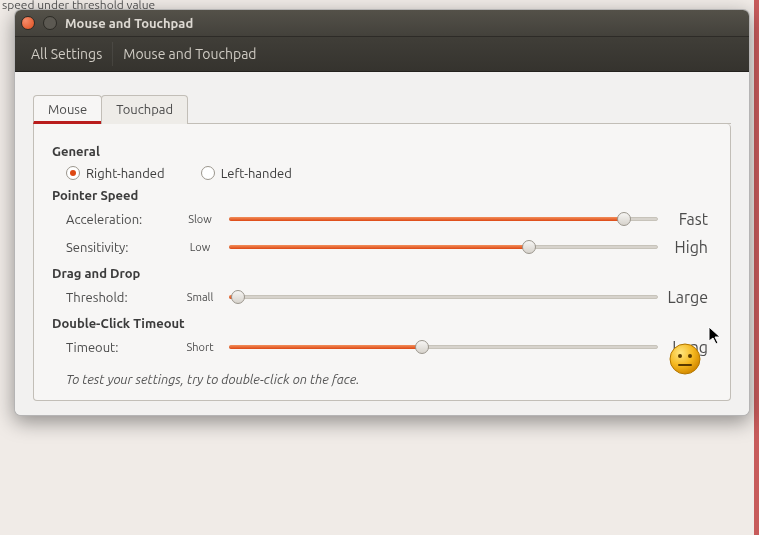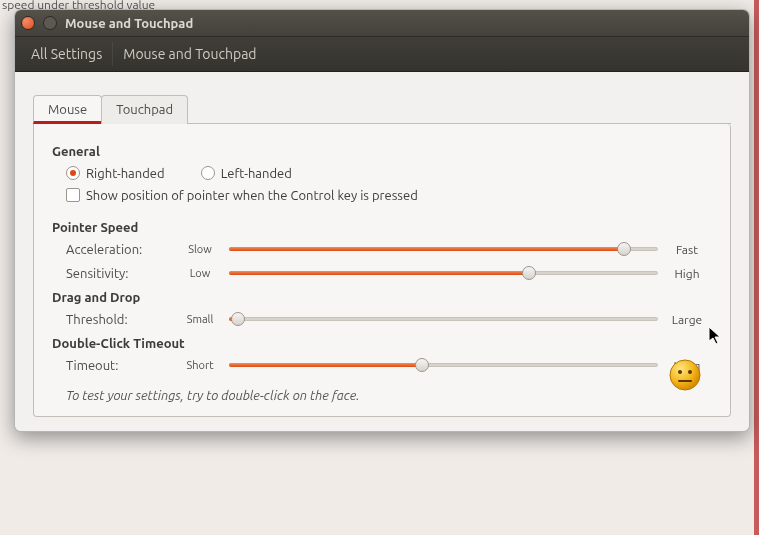--- a/index.html
+++ b/index.html
@@ -72,21 +72,21 @@
   .radio-dot {
     width:14px; height:14px; border-radius:50%;
     border:1px solid #9b968d; background:#fff; display:flex;
     align-items:center; justify-content:center;
   }
   .radio-dot.inner::after { content:""; width:6px; height:6px; border-radius:50%; background:#dd4814; }
   .checkbox-box { width:14px; height:14px; border:1px solid #9b968d; background:#fff; border-radius:2px; }
   .slider-row { display:grid; grid-template-columns:105px 42px 1fr 42px; align-items:center; gap:8px; margin-bottom:10px; }
   .slider-row .label { text-align:left; color:#4c4c4c; }
   .slider-row .small-l { text-align:center; color:#4c4c4c; font-size:11px; }
-  .slider-row .small-r { text-align:center; color:#4c4c4c; font-size:12px; }
+  .slider-row .small-r { text-align:right; color:#4c4c4c; font-size:16px; }
   .slider {
     position:relative; height:14px; display:flex; align-items:center;
   }
   .track {
     position:absolute; left:0; right:0; top:50%; transform:translateY(-50%);
     height:4px; background:#d7d3cc; border-radius:2px; border:1px solid #c7c3ba;
   }
   .track-fill {
     position:absolute; left:0; top:50%; transform:translateY(-50%);
     height:4px; background:linear-gradient(#f28f5b,#dd4814); border-radius:2px 0 0 2px;
@@ -133,26 +133,20 @@
 
       <div class="section-title">General</div>
       <div class="row indent">
         <label class="radio">
           <span class="radio-dot inner"></span>
           <span>Right-handed</span>
         </label>
         <label class="radio">
           <span class="radio-dot"></span>
           <span>Left-handed</span>
-        </label>
-      </div>
-      <div class="row indent" style="margin-bottom:18px;">
-        <label class="checkbox">
-          <span class="checkbox-box"></span>
-          <span>Show position of pointer when the Control key is pressed</span>
         </label>
       </div>
 
       <div class="section-title">Pointer Speed</div>
       <div class="indent">
         <div class="slider-row">
           <div class="label">Acceleration:</div>
           <div class="small-l">Slow</div>
           <div class="slider">
             <div class="track"></div>

